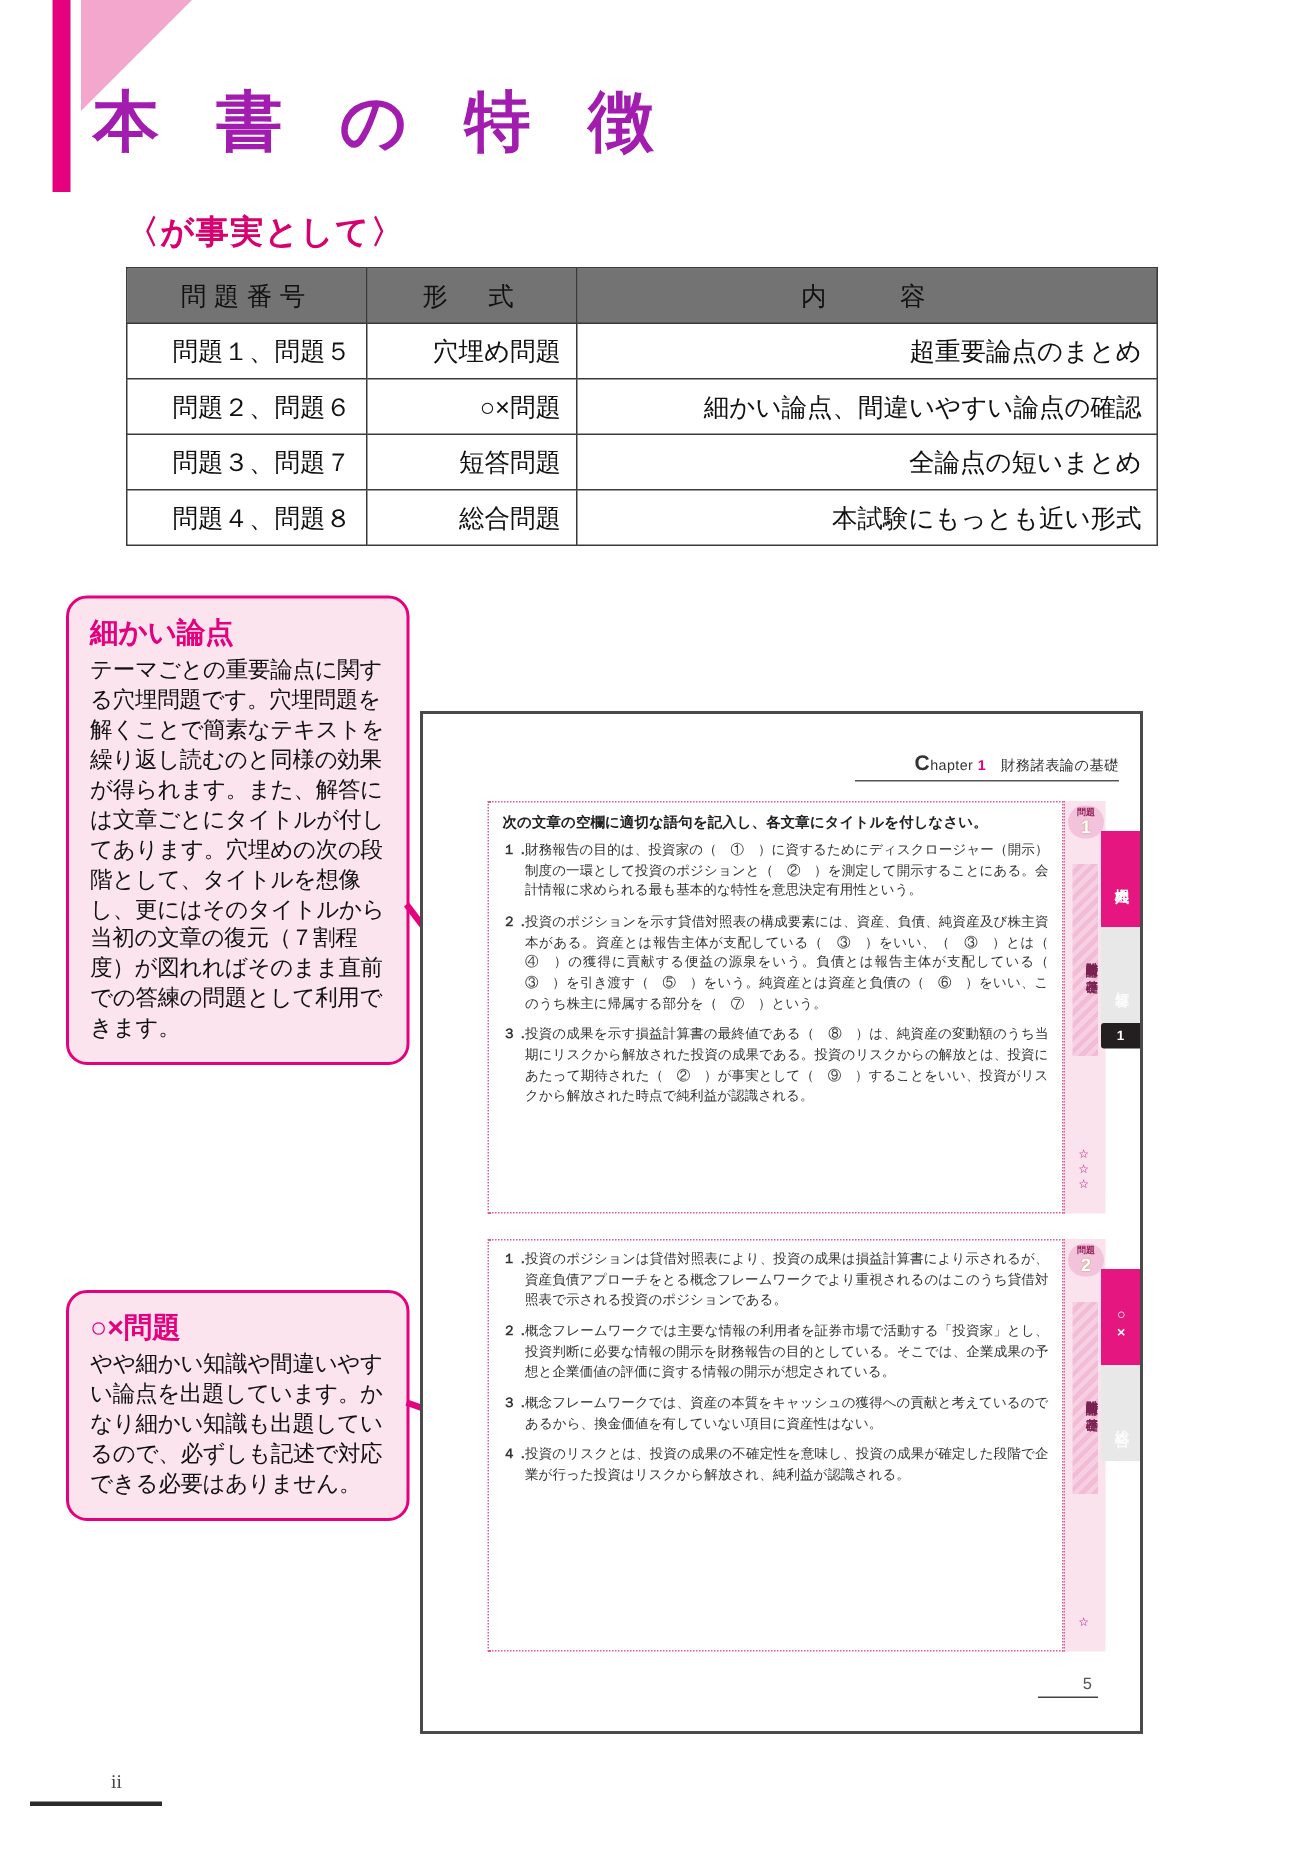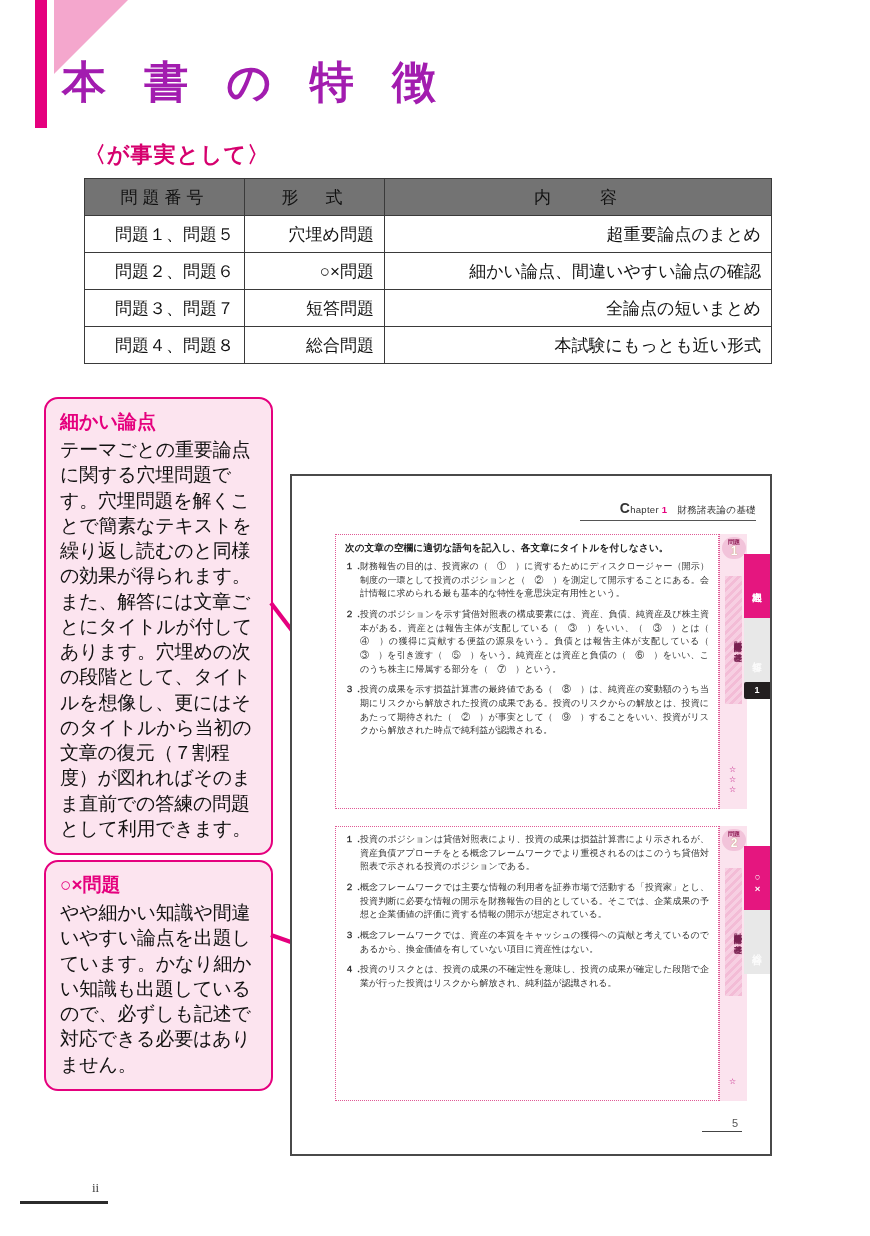--- a/index.html
+++ b/index.html
@@ -65,32 +65,32 @@
     background: #fce4ef;
     border: 2.5px solid #e5007e;
     border-radius: 14px;
     padding: 10px 12px 12px 14px;
   }
   .callout-title {
     font-size: 19px; font-weight: bold; color: #e5007e;
     margin-bottom: 2px; letter-spacing: 0px;
   }
   .callout-body {
-    font-size: 19px; line-height: 1.33; color: #111;
+    font-size: 15px; line-height: 1.33; color: #111;
     letter-spacing: -0.2px;
   }
   #callout-ana { left: 44px; top: 397px; width: 229px; }
   #callout-maru { left: 44px; top: 860px; width: 229px; }
 
   
   .connectors { position: absolute; left: 0; top: 0; width: 870px; height: 1236px; pointer-events: none; }
 
   
   .preview {
-    position: absolute; left: 290px; top: 474px;
+    position: absolute; left: 280px; top: 474px;
     width: 482px; height: 682px;
     background: #ffffff;
     border: 2px solid #4a4a4a;
   }
   .pv-chapter {
     position: absolute; right: 14px; top: 24px;
     font-size: 9.5px; color: #333;
     border-bottom: 1px solid #555;
     padding-bottom: 3px; padding-left: 40px;
     white-space: nowrap;
@@ -177,21 +177,21 @@
     font-size: 11px; color: #555;
     border-bottom: 1px solid #444; padding: 0 4px 2px 30px;
   }
 
   
   .foot-rule {
     position: absolute; left: 20px; bottom: 32px; width: 88px; height: 3px;
     background: #2b2b2b;
   }
   .foot-num {
-    position: absolute; left: 92px; bottom: 40px;
+    position: absolute; left: 74px; bottom: 40px;
     font-size: 13px; color: #444; font-family: "Liberation Serif", serif;
   }
 </style>
 </head>
 <body>
 
 <div class="page">
 
   <div class="deco-bar"></div>
   <div class="deco-tri"></div>

